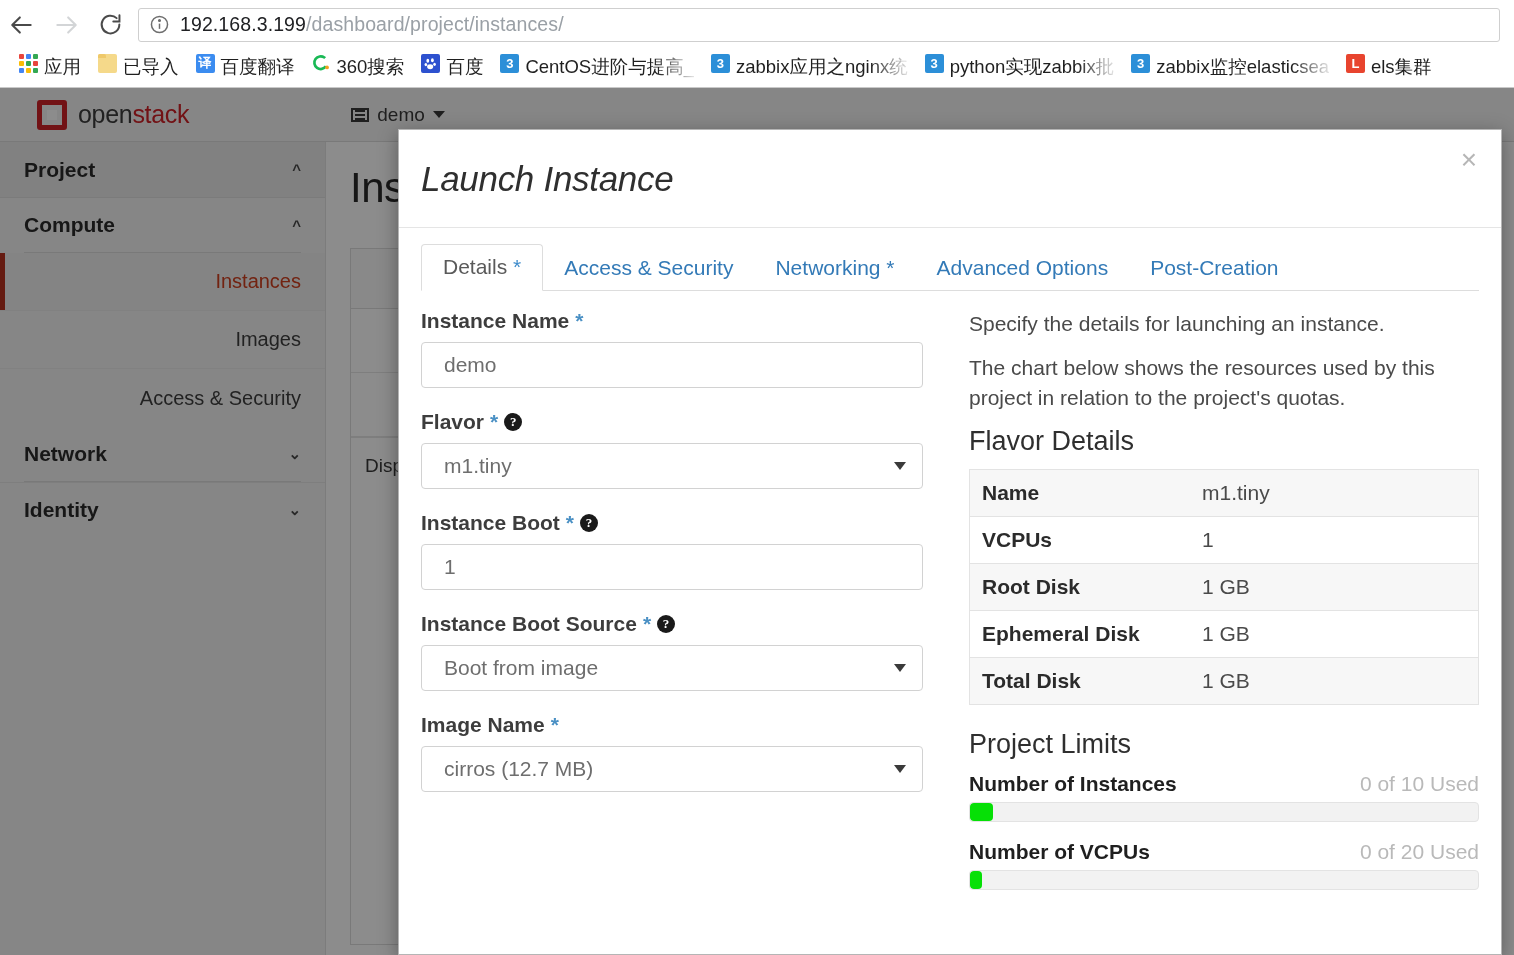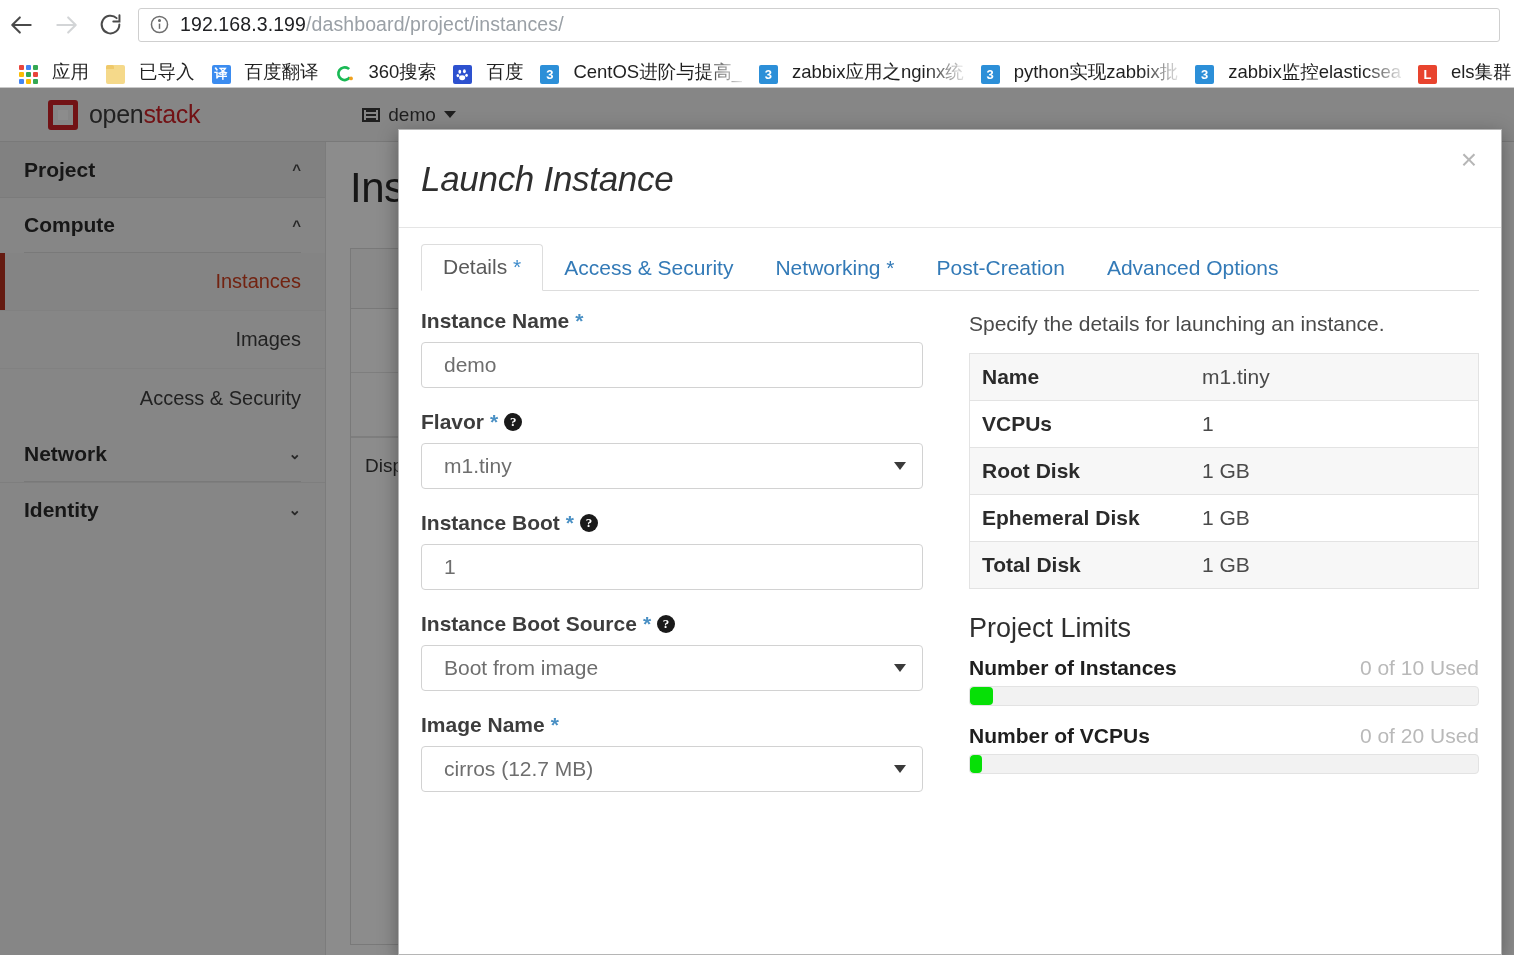--- a/index.html
+++ b/index.html
@@ -41,23 +41,23 @@
     white-space: nowrap; overflow: hidden;
   }
   #url-text .host { color: #202124; }
 
   #bookmarks-bar {
     position: absolute; left: 0; top: 49px; width: 1514px; height: 39px;
     display: flex; align-items: center; padding-left: 12px;
     overflow: hidden;
   }
   .bm {
-    display: flex; align-items: flex-end; height: 30px;
+    display: flex; align-items: flex-start; height: 30px;
     padding: 0 7px; margin-right: 3px; flex: 0 0 auto;
-    font-size: 18.5px; color: #1f1f1f; white-space: nowrap; gap: 8px;
+    font-size: 18.5px; color: #1f1f1f; white-space: nowrap;
   }
   .bm .bm-label { margin-left: 6px; }
   .bm .bm-label.fade {
     -webkit-mask-image: linear-gradient(to right, #000 78%, rgba(0,0,0,0.12) 100%);
             mask-image: linear-gradient(to right, #000 78%, rgba(0,0,0,0.12) 100%);
   }
   .bmico { width: 19px; height: 19px; flex:0 0 auto; display:block; border-radius:2px;}
   .ico-apps { display:grid; grid-template-columns: repeat(3,5px); grid-template-rows: repeat(3,5px); gap:2px; }
   .ico-apps i { display:block; width:5px; height:5px; border-radius:1px;}
   .ico-folder { background:#f5d98a; border-radius:2px 2px 2px 2px; position:relative;}
@@ -67,21 +67,21 @@
   
   #page {
     position: absolute; left: 0; top: 88px; width: 1514px; height: 867px;
     background: #ffffff; overflow: hidden;
   }
   #os-header {
     position: absolute; left:0; top:0; width: 1514px; height: 54px;
     background: #f5f5f5; border-bottom: 1px solid #dcdcdc;
     display: flex; align-items: center;
   }
-  #brand { display:flex; align-items:center; margin-left: 48px; }
+  #brand { display:flex; align-items:center; margin-left: 37px; }
   #brand-mark {
     width: 30px; height: 30px; border: 5px solid #cf2127; border-radius:3px;
     display:flex; align-items:center; justify-content:center;
   }
   #brand-mark i { display:block; width:10px; height:10px; background:#ffffff; }
   #brand-text { margin-left: 11px; font-size: 25px; color:#3c3c3c; letter-spacing:-0.3px; }
   #brand-text b { color:#cf2127; font-weight: normal; }
   #tenant-switch {
     margin-left: 162px; display:flex; align-items:center; gap:8px;
     font-size: 19px; color:#3a3a3a;
@@ -420,24 +420,24 @@
       <div class="tab active">
         <span>Details</span><span class="req"> *</span>
       </div>
       <div class="tab">
         <span>Access &amp; Security</span>
       </div>
       <div class="tab">
         <span>Networking</span><span class="req"> *</span>
       </div>
       <div class="tab">
+        <span>Advanced Options</span>
+      </div>
+      <div class="tab">
         <span>Post-Creation</span>
-      </div>
-      <div class="tab">
-        <span>Advanced Options</span>
       </div>
     </div>
 
     <div id="modal-body">
 
       <div id="col-left">
 
 
         <div class="fld">
           <div class="fld-label">
@@ -493,21 +493,23 @@
             <span>cirros (12.7 MB)</span>
             <span class="sel-caret"></span>
           </div>
         </div>
 
       </div>
 
       <div id="col-right">
 
         <div class="rtext">Specify the details for launching an instance.</div>
-
+        <div class="rtext">The chart below shows the resources used by this project in relation to the project's quotas.</div>
+
+        <div class="rhead">Flavor Details</div>
 
         <div id="flavor-table">
           <div class="fr">
             <span class="k">Name</span>
             <span class="v">m1.tiny</span>
           </div>
           <div class="fr">
             <span class="k">VCPUs</span>
             <span class="v">1</span>
           </div>

